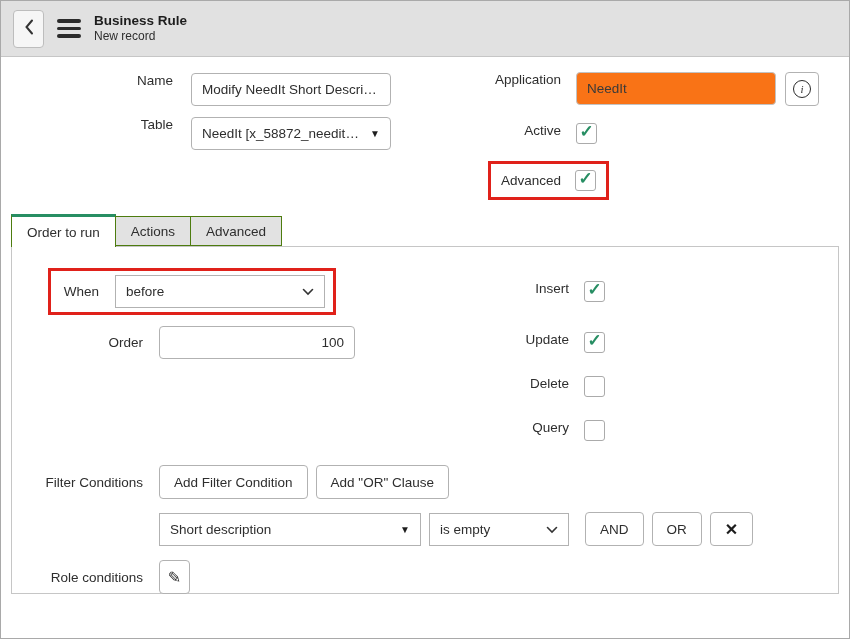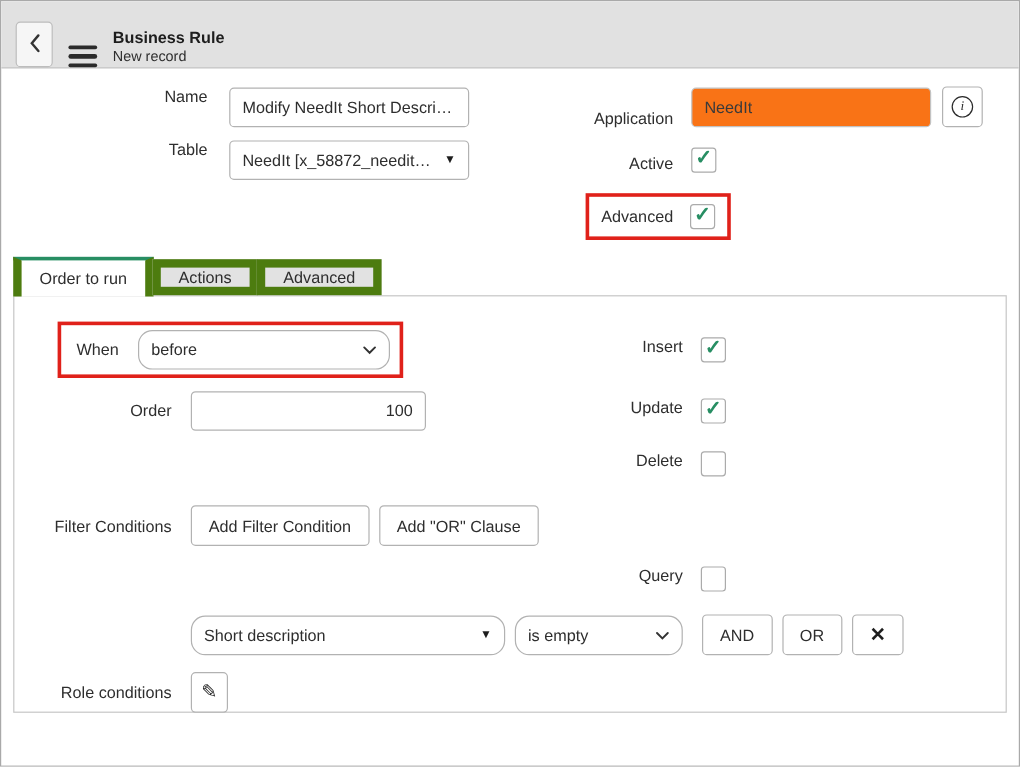--- a/index.html
+++ b/index.html
@@ -4,37 +4,37 @@
 <style>
   * { box-sizing: border-box; }
   body { margin: 0; background: #fff; font-family: "Liberation Sans", sans-serif; }
   .screen {
     width: 850px; height: 639px; border: 1px solid #a9a9a9; background: #fff;
     position: relative; overflow: hidden; color: #2e2e2e;
   }
   
   .hdr {
     height: 56px; background: #e1e1e1; border-bottom: 1px solid #c6c6c6;
-    display: flex; align-items: flex-end; padding: 0 12px; gap: 13px;
+    display: flex; align-items: center; padding: 0 12px; gap: 13px;
   }
   .back-btn {
     width: 31px; height: 38px; background: #f6f6f6; border: 1px solid #bdbdbd;
     border-radius: 4px; display: flex; align-items: center; justify-content: center;
     cursor: pointer; padding: 0;
   }
   .hamburger { display: flex; flex-direction: column; gap: 4px; cursor: pointer; }
   .hamburger span { width: 24px; height: 3.5px; background: #2b2b2b; border-radius: 2px; }
   .title-stack { line-height: 1.3; }
   .title-stack .t1 { font-weight: bold; font-size: 13.5px; color: #1d1d1d; }
   .title-stack .t2 { font-size: 12px; color: #2e2e2e; }
   
   .form-top { padding-top: 15px; }
   .f-row { display: flex; align-items: center; margin-bottom: 11px; }
   .col-left { display: flex; width: 430px; flex: none; padding-left: 48px; }
-  .col-right { display: flex; align-items: flex-end; }
+  .col-right { display: flex; align-items: flex-start; }
   .lbl { font-size: 13.5px; color: #2e2e2e; text-align: right; flex: none; }
   .lbl-l { width: 124px; margin-right: 18px; }
   .lbl-r { width: 130px; margin-right: 15px; }
   .tbox {
     height: 33px; border: 1px solid #b2b2b2; border-radius: 4px; background: #fff;
     font-size: 13.5px; display: flex; align-items: center; padding: 0 10px;
     white-space: nowrap; overflow: hidden;
   }
   .tbox .val { overflow: hidden; text-overflow: ellipsis; }
   .w200 { width: 200px; }
@@ -57,41 +57,41 @@
     cursor: pointer; flex: none;
   }
   .check { color: #278e63; font-size: 17px; font-weight: bold; line-height: 1; transform: translateY(-2px); }
   .redbox { border: 3px solid #e0211a; display: flex; align-items: center; padding: 6px 10px; }
   .adv-box { margin-left: 57px; }
   .adv-box .lbl { margin-right: 14px; }
   
   .tabs { display: flex; align-items: flex-end; margin: 14px 10px 0 10px; position: relative; z-index: 2; }
   .tab {
     font-size: 13.5px; padding: 0 15px; display: flex; align-items: center;
-    border: 7px solid #4d7c0f; background: #e2e2e2; height: 30px; cursor: pointer;
+    border: 1px solid #4d7c0f; background: #e2e2e2; height: 30px; cursor: pointer;
     margin-right: -1px;
   }
   .tab.active {
     background: #fff; border-top: 3px solid #278e63; border-bottom: none;
     height: 33px; margin-bottom: -1px;
   }
   
   .panel {
     margin: 0 10px; border: 1px solid #c6c6c6; height: 348px; background: #fff;
     padding-top: 21px; position: relative; z-index: 1;
   }
   .p-row { display: flex; align-items: center; margin-bottom: 10px; }
   .p-left { display: flex; align-items: center; width: 430px; flex: none; min-height: 34px; }
   .p-right { display: flex; align-items: flex-start; }
   .lbl-pl { width: 131px; margin-right: 16px; }
   .lbl-pr { width: 127px; margin-right: 15px; }
   .when-box { margin-left: 36px; padding: 4px 8px; }
   .when-box .lbl { width: 40px; margin-right: 16px; }
   .sel {
-    height: 33px; border: 1px solid #b2b2b2; border-radius: 12px; background: #fff;
+    height: 33px; border: 1px solid #b2b2b2; border-radius: 0; background: #fff;
     font-size: 13.5px; display: flex; align-items: center; justify-content: space-between;
     padding: 0 10px; cursor: pointer; white-space: nowrap; overflow: hidden;
   }
   .num { justify-content: flex-end; }
   .btn {
     height: 34px; background: #fff; border: 1px solid #b2b2b2; border-radius: 4px;
     font-size: 13.5px; color: #2e2e2e; padding: 0 14px; cursor: pointer;
     display: flex; align-items: center; font-family: inherit;
   }
   .cond-row { margin-left: 147px; display: flex; align-items: center; gap: 8px; margin-top: 13px; margin-bottom: 14px; }
@@ -221,35 +221,35 @@
     <div class="p-row">
       <div class="p-left"></div>
       <div class="p-right">
         <div class="lbl lbl-pr">Delete</div>
         <span class="checkbox">
           <span class="check"></span>
         </span>
       </div>
     </div>
 
+    <div class="p-row">
+      <div class="p-left"></div>
+      <div class="p-right">
+        <div class="lbl lbl-pr">Query</div>
+        <span class="checkbox">
+          <span class="check"></span>
+        </span>
+      </div>
+    </div>
+
     <div class="p-row mt18">
       <div class="lbl lbl-pl">Filter Conditions</div>
       <div class="gap8">
         <button class="btn">Add Filter Condition</button>
         <button class="btn">Add "OR" Clause</button>
-      </div>
-    </div>
-
-    <div class="p-row">
-      <div class="p-left"></div>
-      <div class="p-right">
-        <div class="lbl lbl-pr">Query</div>
-        <span class="checkbox">
-          <span class="check"></span>
-        </span>
       </div>
     </div>
 
     <div class="cond-row">
       <div class="sel" style="width:262px">
         <span class="val">Short description</span>
         <span class="tri">▼</span>
       </div>
       <div class="sel" style="width:140px">
         <span class="val">is empty</span>

